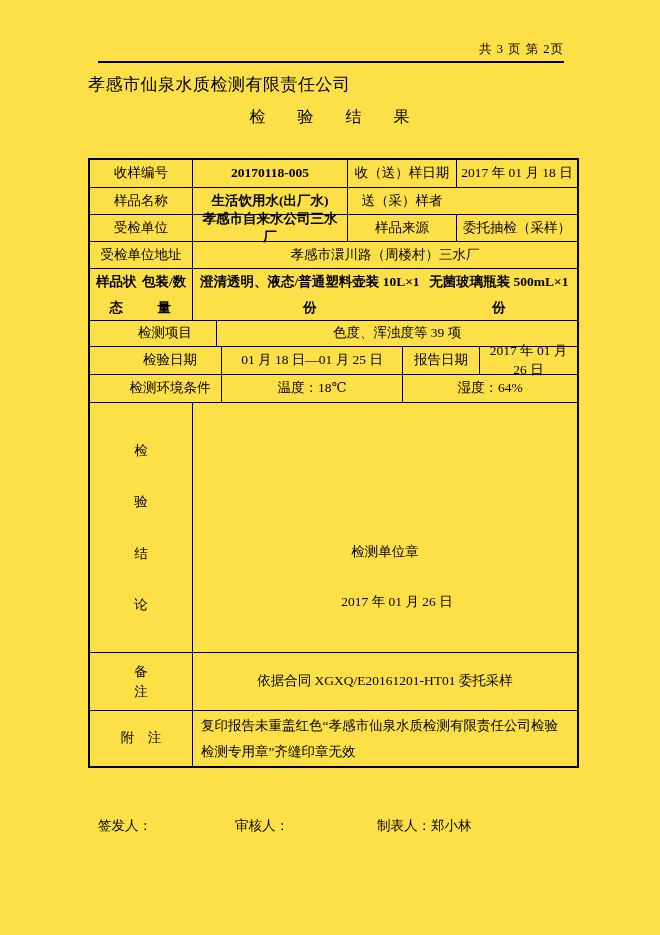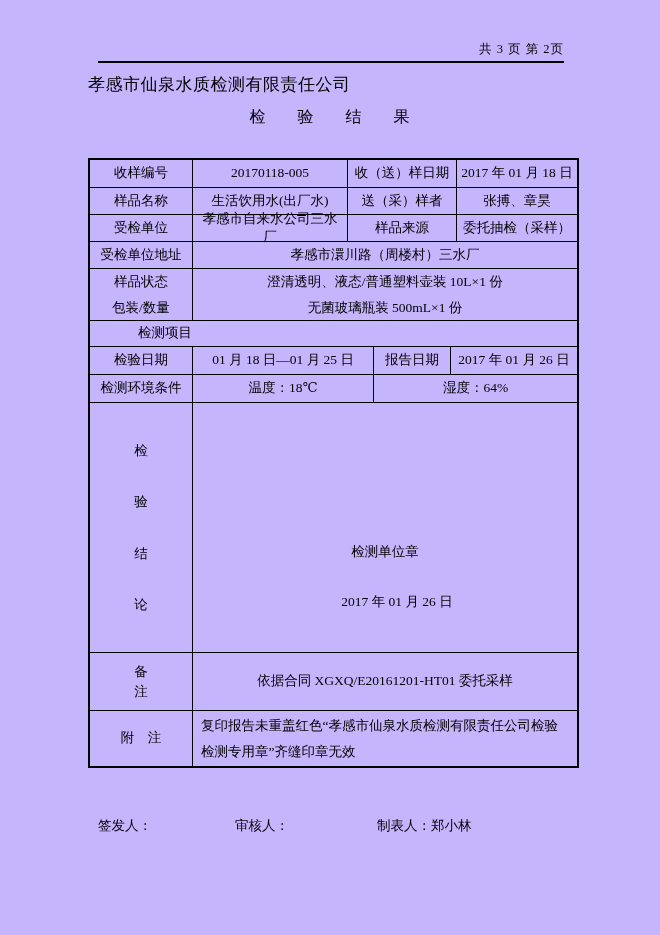--- a/index.html
+++ b/index.html
@@ -1,19 +1,19 @@
 <!DOCTYPE html>
 <html><head>
 <meta charset="utf-8">
 <style>
   html,body{margin:0;padding:0;background:#ffffff;}
   .page{
     position:relative;
     width:660px;height:935px;
-    background:#c4b5fd;
+    background:#fde047;
     color:#000;
     font-family:"Liberation Serif","DejaVu Serif",serif;
     overflow:hidden;
   }
   .page-info{
     position:absolute;top:41px;left:98px;width:466px;
     text-align:right;font-size:12.5px;letter-spacing:1px;
   }
   .head-rule{
     position:absolute;top:61px;left:98px;width:466px;
@@ -36,33 +36,33 @@
   .trow + .trow{border-top:1px solid #000;}
   .tc{
     box-sizing:border-box;
     display:flex;align-items:center;justify-content:center;
     text-align:center;padding:0 3px;line-height:1.35;
     flex:0 0 auto;
   }
   .tc + .tc{border-left:1px solid #000;}
   .tc.grow{flex:1 1 auto;}
   .w-label{width:102px;}
-  .w155{width:155px;}
+  .w155{width:155px;font-weight:bold;}
   .w109{width:109px;text-align:right;}
   .w181{width:181px;}
   .w77{width:77px;}
   .h27{height:27px;}
   .h26{height:26px;padding-left:24px;}
   .h25{height:25px;}
-  .h28{height:28px;}
+  .h28{height:28px;padding-left:29px;}
   .h52{height:52px;}
   .h250{height:250px;}
   .h58{height:58px;}
   .h53{height:56px;}
-  .two-line{flex-direction:column;justify-content:space-between;line-height:26px;}
+  .two-line{flex-direction:row;justify-content:flex-end;line-height:26px;font-weight:bold;}
   .conclusion-label{flex-direction:column;justify-content:center;gap:38px;line-height:1;}
   .conclusion-body{display:block;position:relative;padding:0;}
   .seal-hint{position:absolute;top:140px;left:0;width:100%;text-align:center;}
   .conclusion-date{position:absolute;top:190px;left:0;width:100%;text-align:center;transform:translateX(12px);}
   .remark-label{flex-direction:column;justify-content:center;line-height:20px;}
   .note-body{
     display:block;text-align:left;padding:2px 8px 0 8px;line-height:26px;
   }
   .footer{position:absolute;top:817px;left:0;width:660px;font-size:13.5px;}
   .footer span{position:absolute;white-space:nowrap;}
@@ -86,21 +86,20 @@
       <div class="tc w-label">收样编号</div>
       <div class="tc w155">20170118-005</div>
       <div class="tc w109">收（送）样日期</div>
       <div class="tc grow">2017 年 01 月 18 日</div>
     </div>
 
     <div class="trow h27">
       <div class="tc w-label">样品名称</div>
       <div class="tc w155">生活饮用水(出厂水)</div>
       <div class="tc w109">送（采）样者</div>
-      <div class="tc grow">张搏、章昊</div>
     </div>
 
     <div class="trow h27">
       <div class="tc w-label">受检单位</div>
       <div class="tc w155">孝感市自来水公司三水厂</div>
       <div class="tc w109">样品来源</div>
       <div class="tc grow">委托抽检（采样）</div>
     </div>
 
     <div class="trow h27">
@@ -114,20 +113,21 @@
         <div>包装/数量</div>
       </div>
       <div class="tc grow two-line">
         <div>澄清透明、液态/普通塑料壶装 10L×1 份</div>
         <div>无菌玻璃瓶装 500mL×1 份</div>
       </div>
     </div>
 
     <div class="trow h26">
       <div class="tc w-label">检测项目</div>
+      <div class="tc grow">色度、浑浊度等 39 项</div>
     </div>
 
 
     <div class="trow h28">
       <div class="tc w-label">检验日期</div>
       <div class="tc w181">01 月 18 日—01 月 25 日</div>
       <div class="tc w77">报告日期</div>
       <div class="tc grow">2017 年 01 月 26 日</div>
     </div>
 

